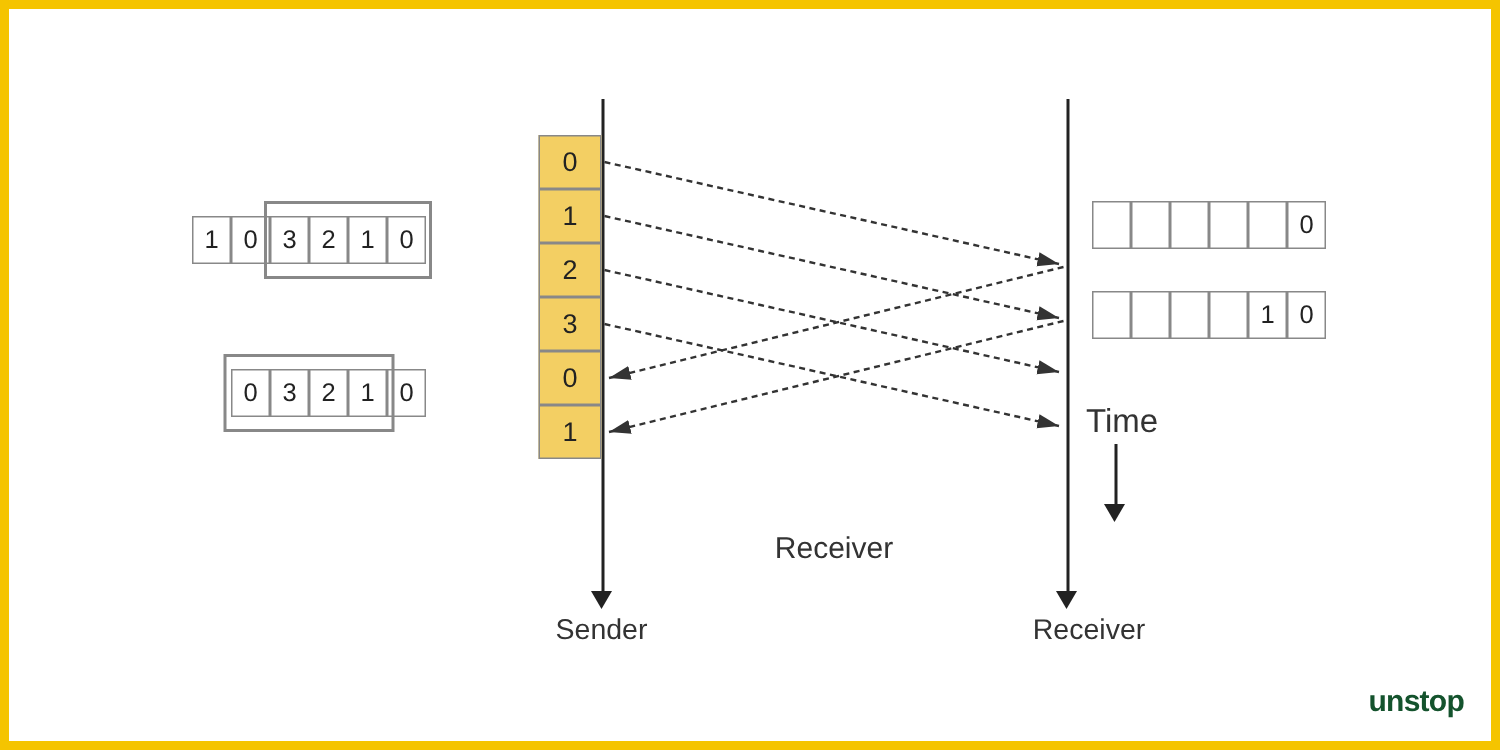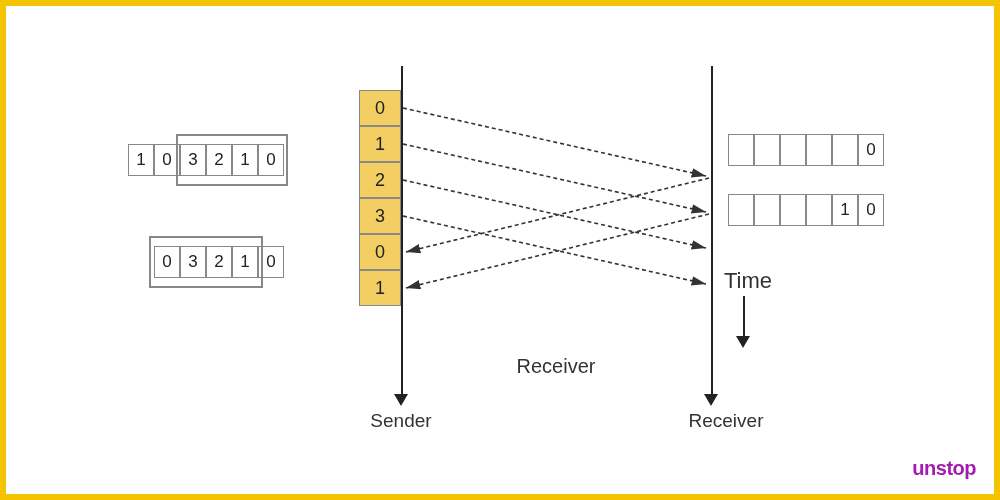--- a/index.html
+++ b/index.html
@@ -62,21 +62,21 @@
   .time-label {
     position: absolute; font-size: 22px; color: #333;
   }
   .time-arrow-shaft {
     position: absolute; width: 0; border-left: 2.5px solid #222;
   }
 
   .logo {
     position: absolute; right: 18px; bottom: 14px;
     font-weight: 700; font-size: 20px; letter-spacing: -0.5px;
-    color: #a21caf;
+    color: #14532d;
   }
   .logo::before {
     content: ""; display: inline-block; width: 0;
   }
 </style>
 </head>
 <body>
 
 <div class="frame"></div>
 <div class="canvas">

